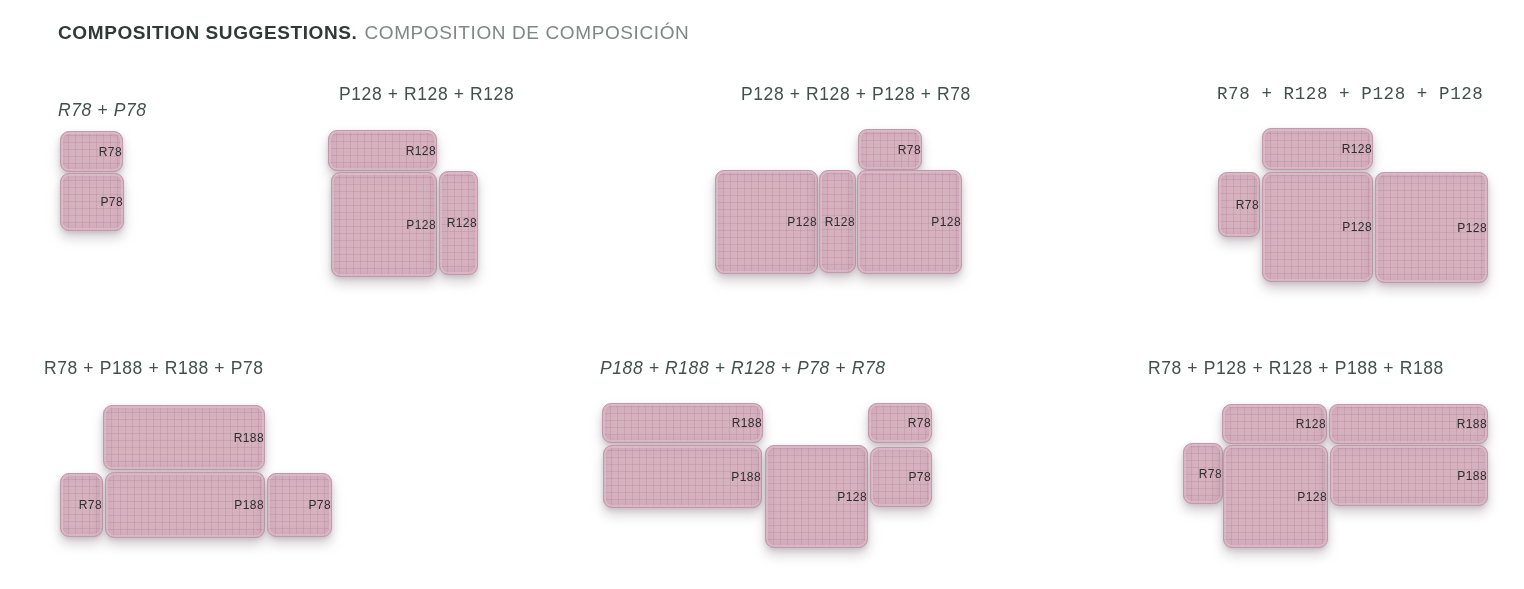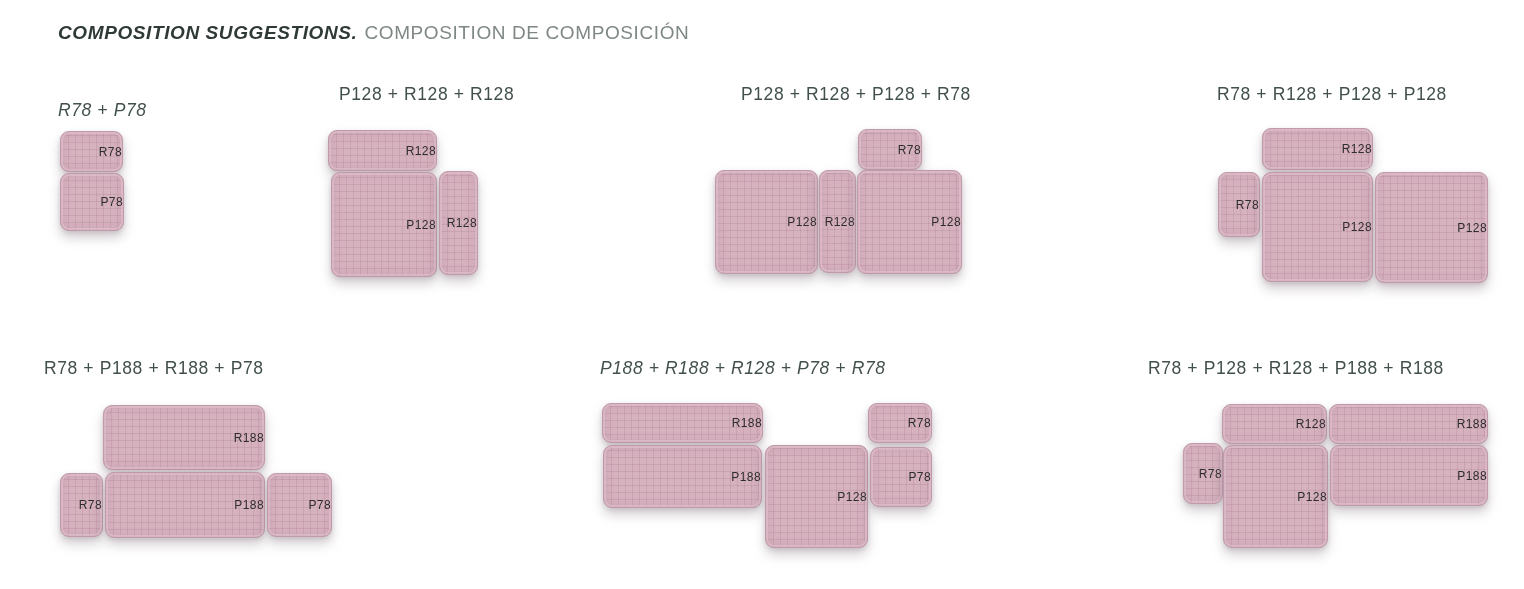--- a/index.html
+++ b/index.html
@@ -19,21 +19,20 @@
     position: absolute;
     left: 58px;
     top: 22px;
     font-size: 19px;
     letter-spacing: 0.6px;
     white-space: nowrap;
   }
   .title-en {
     font-weight: bold;
     color: #2f3a37;
-    font-style: italic;
   }
   .title-es {
     font-weight: normal;
     color: #7e8885;
     margin-left: 7px;
   }
   .comp-heading {
     position: absolute;
     font-size: 17.5px;
     letter-spacing: 0.6px;
@@ -96,21 +95,21 @@
       </div>
       <div class="module" style="left: 715px; top: 170px; width: 103px; height: 104px;">
         <span class="module-label">P128</span>
       </div>
       <div class="module" style="left: 819px; top: 170px; width: 37px; height: 103px;">
         <span class="module-label">R128</span>
       </div>
       <div class="module" style="left: 857px; top: 170px; width: 105px; height: 104px;">
         <span class="module-label">P128</span>
       </div>
-      <div class="comp-heading" style="left: 1217px; top: 84px;">R78 + R128 + P128 + P128</div>
+      <div class="comp-heading" style="left: 1217px; top: 84px; font-family: Liberation Mono, monospace;">R78 + R128 + P128 + P128</div>
       <div class="module" style="left: 1262px; top: 128px; width: 111px; height: 42px;">
         <span class="module-label">R128</span>
       </div>
       <div class="module" style="left: 1218px; top: 172px; width: 42px; height: 65px;">
         <span class="module-label">R78</span>
       </div>
       <div class="module" style="left: 1262px; top: 172px; width: 111px; height: 110px;">
         <span class="module-label">P128</span>
       </div>
       <div class="module" style="left: 1375px; top: 172px; width: 113px; height: 111px;">

